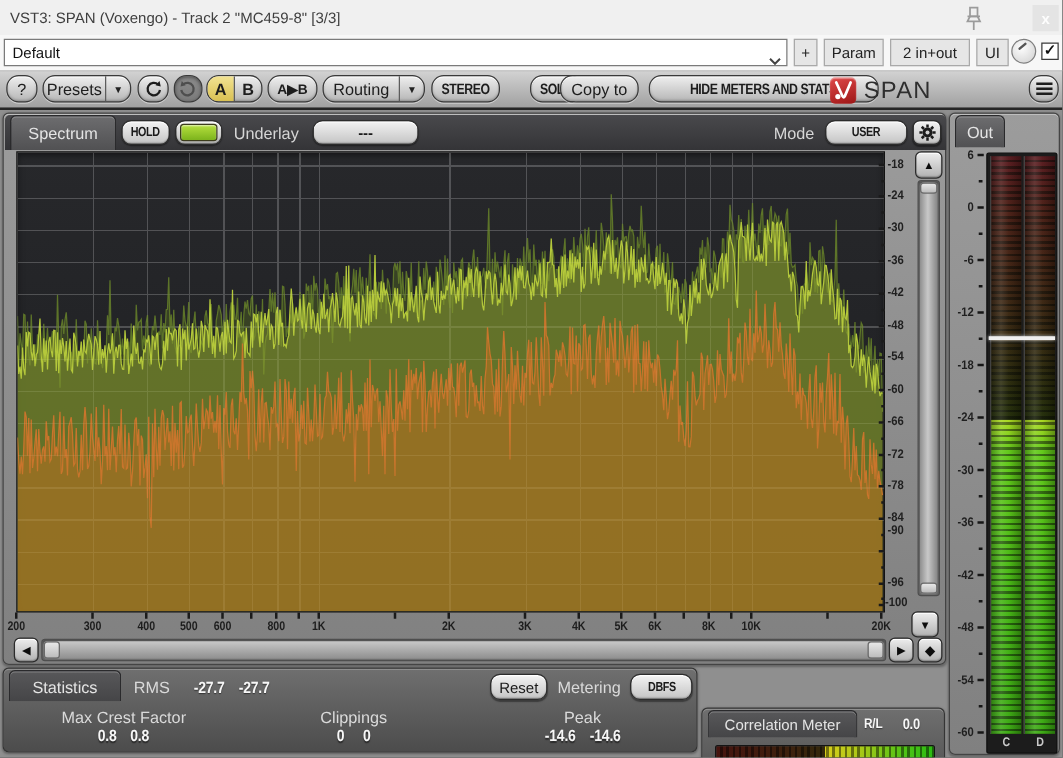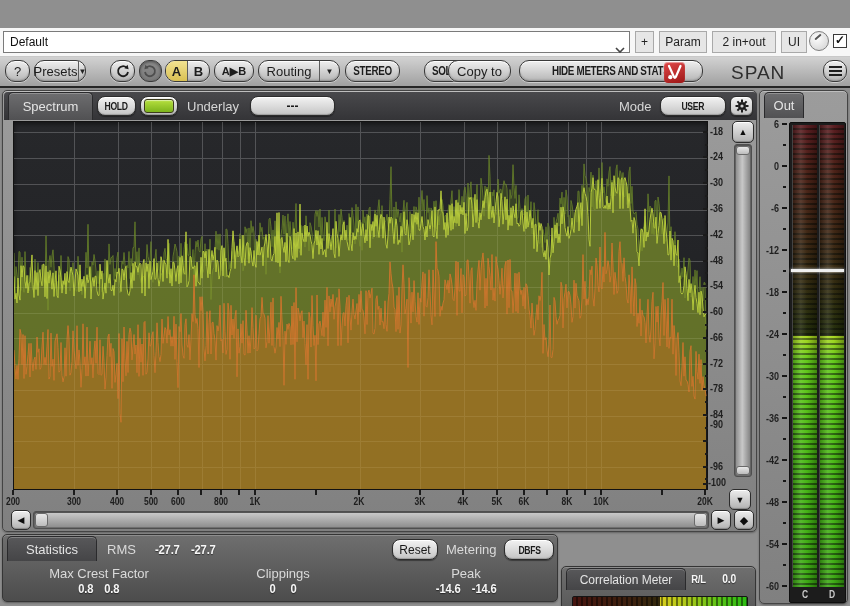--- a/index.html
+++ b/index.html
@@ -33,21 +33,21 @@
   .tbtn{top:3px;height:22px;border:1px solid #3a3a3a;border-radius:10px;
         background:linear-gradient(180deg,#efefef,#b6b6b6);
         box-shadow:0 1px 0 rgba(255,255,255,0.45), inset 0 1px 0 rgba(255,255,255,0.85), inset 0 -1px 2px rgba(0,0,0,0.22);
         color:#1d1d1d;font-size:13px;display:flex;align-items:center;justify-content:center;box-sizing:border-box;}
   .tbtn.dk{background:linear-gradient(180deg,#8c8c8c,#7a7a7a);box-shadow:inset 0 1px 3px rgba(0,0,0,0.45);color:#4c4c4c;}
   .seg{border-left:1px solid #5c5c5c;align-self:stretch;display:flex;align-items:center;justify-content:center;}
   .arr{font-size:8px;color:#222;}
   .condensed{font-weight:bold;letter-spacing:-0.4px;transform:scaleX(0.82);transform-origin:center;white-space:nowrap;}
   #logoicon{left:664px;top:5px;width:21px;height:21px;border-radius:4px;
             background:linear-gradient(160deg,#e04848,#9c1616);box-shadow:inset 0 1px 1px rgba(255,255,255,0.5);}
-  #brand{left:691px;top:5px;font-size:19px;color:#2e2e2e;letter-spacing:1px;margin-left:40px;}
+  #brand{left:691px;top:5px;font-size:19px;color:#2e2e2e;letter-spacing:1px;}
   #menubtn .bars{width:13px;height:2px;background:#1e1e1e;box-shadow:0 4px 0 #1e1e1e,0 8px 0 #1e1e1e;margin-bottom:8px;}
 
   
   .panel{border:1px solid #444;border-radius:5px;background:linear-gradient(180deg,#9c9c9c,#808080);
          box-shadow:inset 0 1px 0 rgba(255,255,255,0.35),0 1px 2px rgba(0,0,0,0.3);box-sizing:border-box;}
   .darkpanel{border:1px solid #353535;border-radius:5px;background:linear-gradient(180deg,#6f6f6f,#4c4c4c);
          box-shadow:inset 0 1px 0 rgba(255,255,255,0.22),0 1px 2px rgba(0,0,0,0.35);box-sizing:border-box;}
   .tab{background:linear-gradient(180deg,#6d6d6f,#515153);border:1px solid #2a2a2c;border-bottom:0;
        border-radius:5px 5px 0 0;color:#e4e4e4;box-shadow:inset 0 1px 0 rgba(255,255,255,0.25);
        display:flex;align-items:center;justify-content:center;box-sizing:border-box;}
@@ -101,20 +101,34 @@
   #corrlit{top:0;height:100%;background:linear-gradient(90deg,#d8ce1b,#aec818 30%,#50c315 72%,#2abb12);}
   #corrseg{position:absolute;inset:0;background:repeating-linear-gradient(90deg,rgba(0,0,0,0) 0 3px,rgba(0,0,0,0.45) 3px 5px);}
   .corrlbl{font-size:10px;font-weight:bold;color:#ededed;transform:translateX(-50%) scaleX(0.82);text-shadow:0 1px 1px rgba(0,0,0,0.6);}
   #axes{left:0;top:0;width:850px;height:606px;pointer-events:none;z-index:40;}
 </style>
 </head>
 <body>
 
 <div id="app">
 
+  <div id="titlebar" class="abs">
+    <div class="ttl abs">VST3: SPAN (Voxengo) - Track 2 "MC459-8" [3/3]</div>
+    <div id="pin" class="abs">
+      <svg width="22" height="24" viewBox="0 0 22 24">
+        <g fill="none" stroke="#9b9b9b" stroke-width="1.4">
+          <path d="M8 3 h6 v7 h-6 z"></path>
+            <path d="M6 10 h10"></path>
+            <path d="M8 10 l-2 4 h10 l-2 -4"></path>
+            <path d="M11 14 v7"></path>
+        </g>
+      </svg>
+    </div>
+    <div id="closebtn" class="abs flex">x</div>
+  </div>
 
   <div id="hostrow" class="abs">
     <div id="combo" class="abs">
       <div class="cval abs">Default</div>
       <div class="chev abs">
         <svg width="10" height="7" viewBox="0 0 10 7">
             <polyline points="1,1 5,5 9,1" fill="none" stroke="#444" stroke-width="1.6"></polyline>
           </svg>
       </div>
     </div>
@@ -123,21 +137,21 @@
     <div class="hbtn abs" style="left:712px;top:3px;width:64px;height:22px;">2 in+out</div>
     <div class="hbtn abs" style="left:781px;top:3px;width:26px;height:22px;">UI</div>
     <div id="knob" class="abs">
         <div class="ptr abs"></div>
       </div>
     <div id="chk" class="abs">✓</div>
   </div>
 
   <div id="toolbar" class="abs">
     <div class="tbtn abs" style="left:5px;width:25px;">?</div>
-    <div class="tbtn abs" style="left:34px;width:52px;padding:0;">
+    <div class="tbtn abs" style="left:34px;width:71px;padding:0;">
       <span style="flex:1;text-align:center;">Presets</span>
       <span class="seg arr" style="width:19px;">▼</span>
     </div>
     <div class="tbtn abs" style="left:110px;width:25px;">
       <svg width="15" height="15" viewBox="0 0 15 15">
         <path d="M11.5 3.6 A5 5 0 1 0 13 8" fill="none" stroke="#1d1d1d" stroke-width="1.8"></path>
         <polygon points="12.6,0.8 13.6,5.2 9.4,4.2" fill="#1d1d1d"></polygon>
       </svg>
     </div>
     <div class="tbtn dk abs" style="left:139px;width:23px;">

